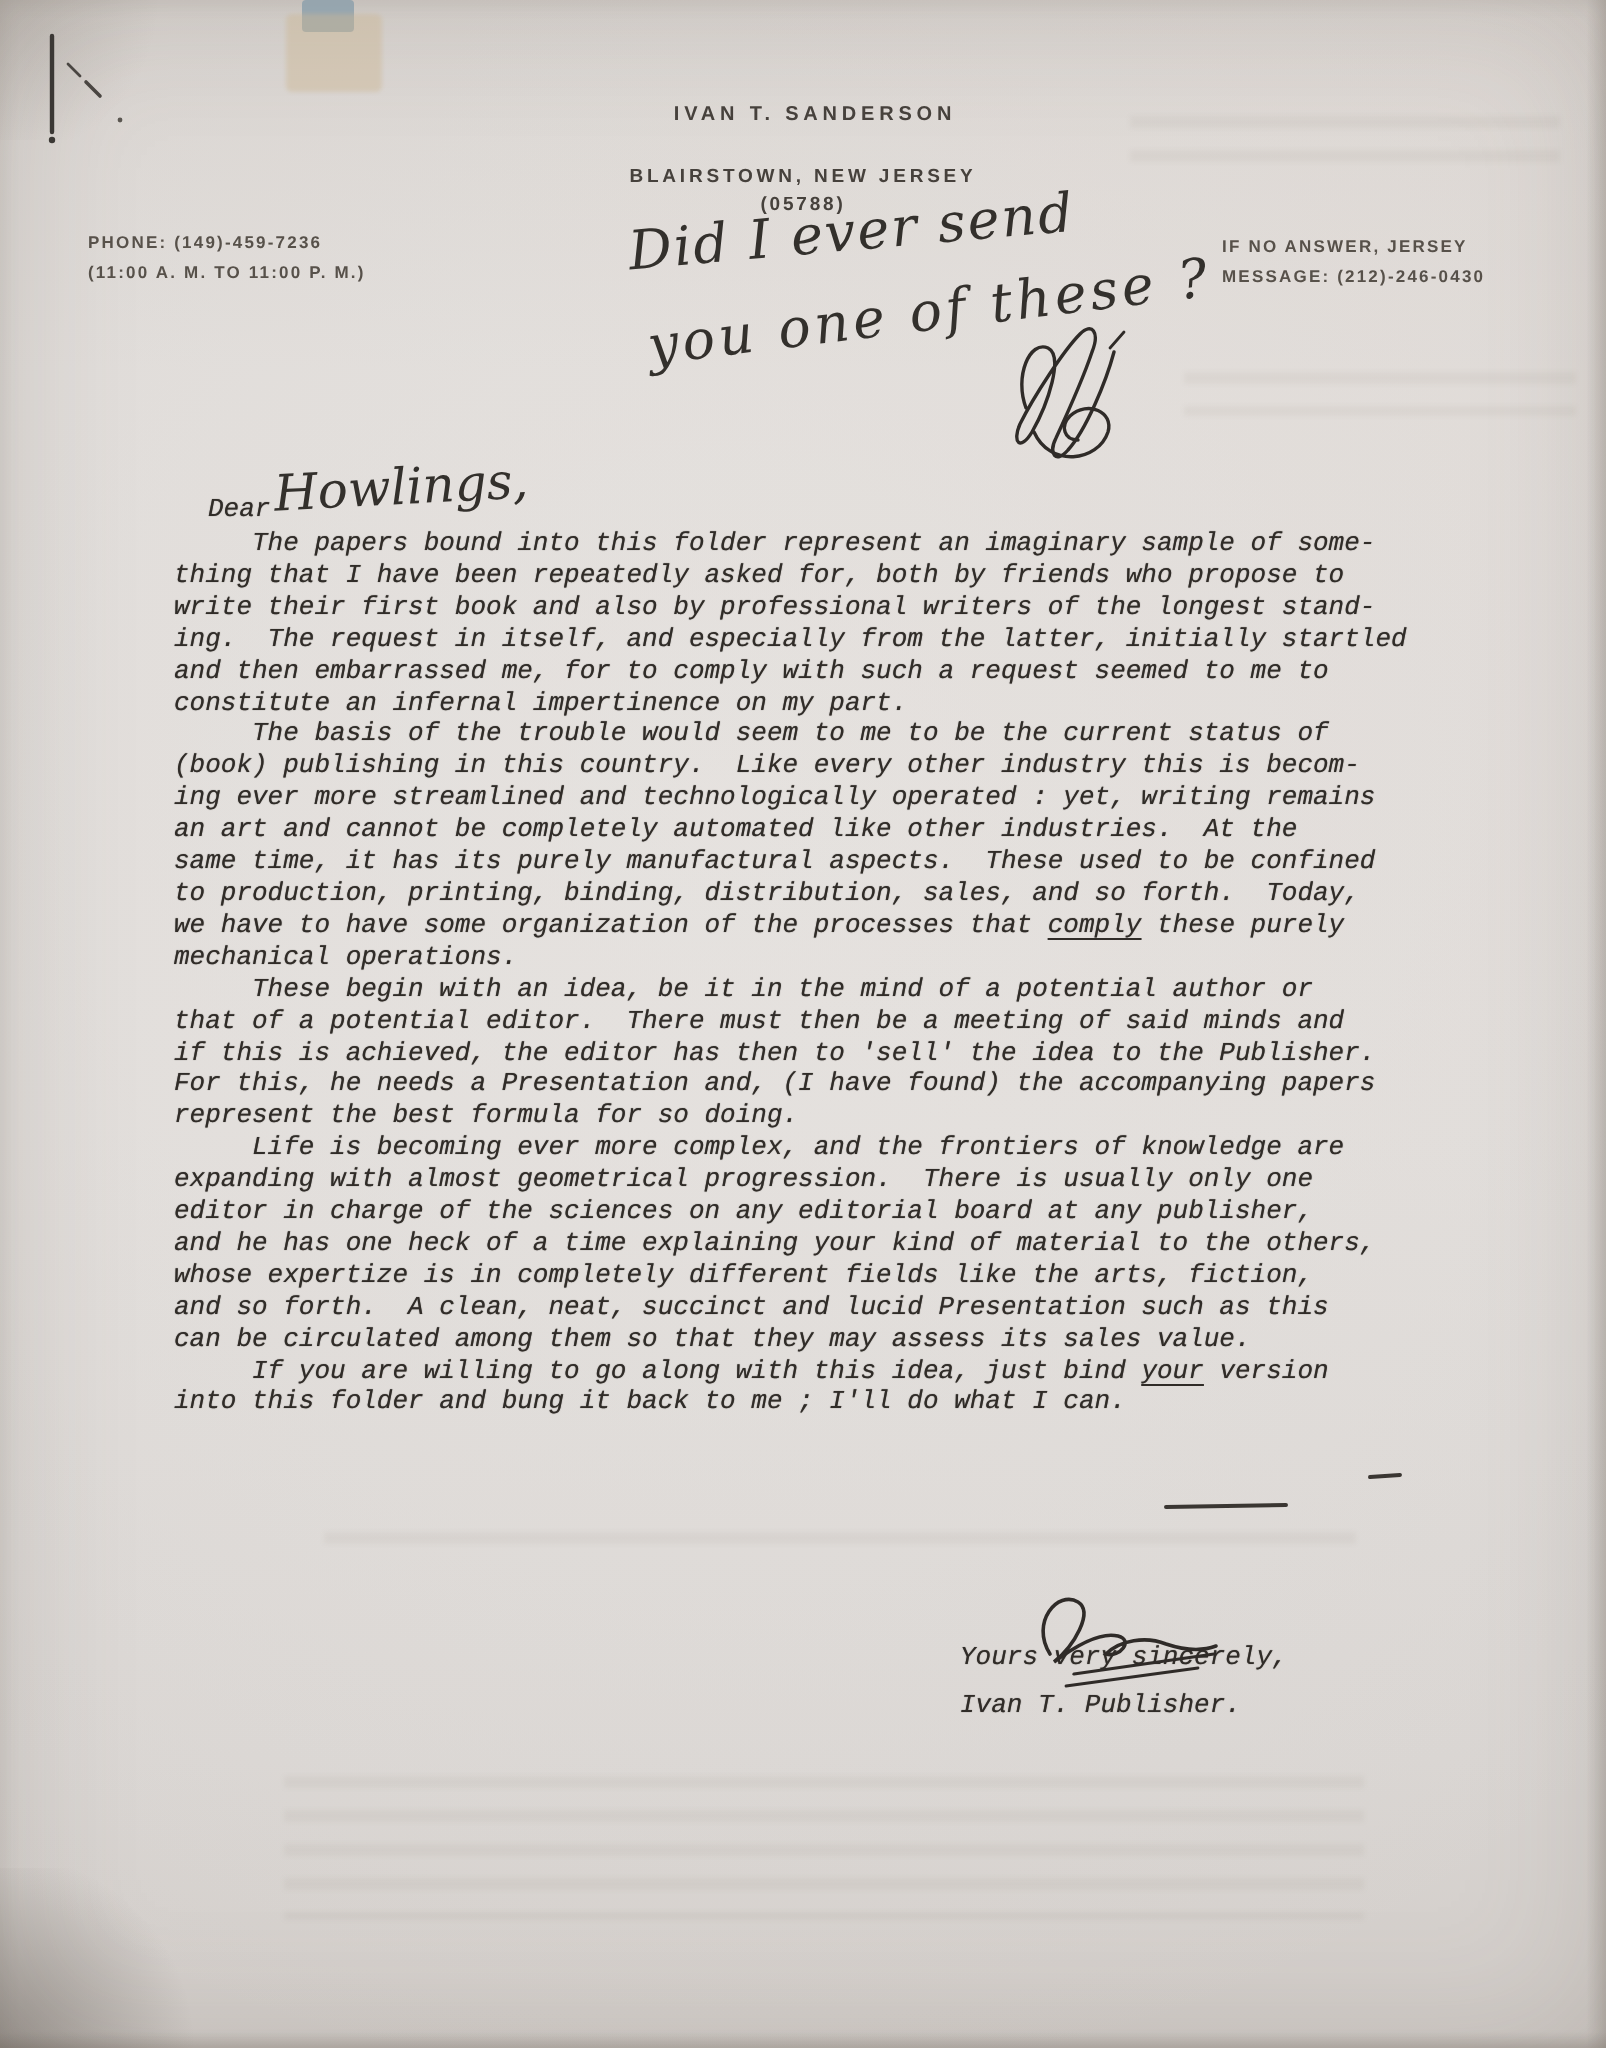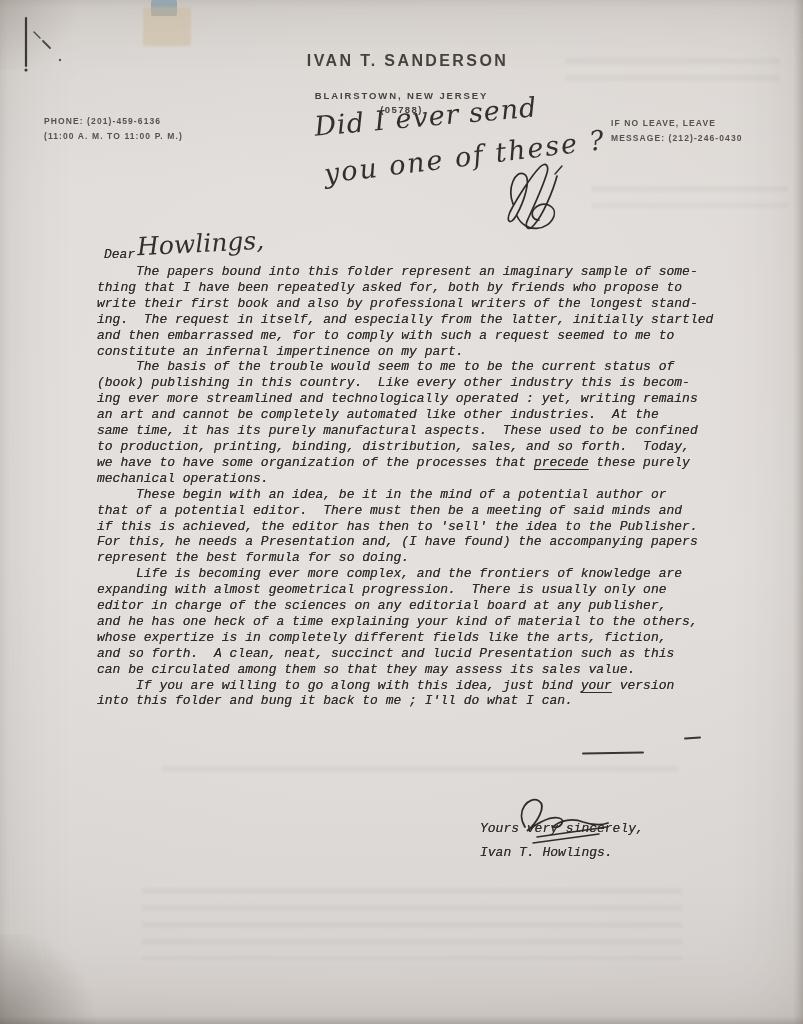--- a/index.html
+++ b/index.html
@@ -25,41 +25,41 @@
     background:linear-gradient(0deg, rgba(85,75,65,.18), rgba(0,0,0,0));}
 
   
   .tape-blue{position:absolute;left:151px;top:0;width:26px;height:16px;border-radius:2px;
     background:#8da0ab;opacity:.85;}
   .tape-tan{position:absolute;left:143px;top:7px;width:48px;height:39px;border-radius:3px;
     background:#ccb795;opacity:.45;filter:blur(1px);}
 
   
   .letterhead{position:absolute;left:0;top:52px;width:100%;text-align:center;color:#46413c;}
-  .lh-name{font-size:16px;font-weight:bold;letter-spacing:2.4px;padding-left:12px;}
+  .lh-name{font-size:10px;font-weight:bold;letter-spacing:2.4px;padding-left:12px;}
   .lh-city{font-size:9.5px;font-weight:bold;letter-spacing:1.9px;margin-top:20px;}
   .lh-zip{font-size:9.5px;font-weight:bold;letter-spacing:1.4px;margin-top:3px;}
 
   .contact{position:absolute;color:#57514a;font-weight:bold;font-size:8.5px;letter-spacing:1.1px;line-height:15px;}
   .contact-left{left:44px;top:114px;}
   .contact-right{left:611px;top:116px;}
 
   
   .hand{font-family:"DejaVu Serif",serif;font-style:italic;color:#33302c;}
   .note-line1{position:absolute;left:314px;top:101px;font-size:27px;transform:rotate(-5deg);letter-spacing:1px;}
   .note-line2{position:absolute;left:323px;top:141px;font-size:27px;transform:rotate(-7deg);letter-spacing:2px;}
   .note-scribble{position:absolute;left:497px;top:158px;}
   .corner-mark{position:absolute;left:16px;top:4px;}
 
   
   .typed{font-family:"Liberation Mono","DejaVu Sans Mono",monospace;color:#302c28;
     text-shadow:0 0 .5px rgba(48,44,40,.75);font-style:italic;}
   .salutation-typed{position:absolute;left:104px;top:247px;font-size:13px;}
   .salutation-name{position:absolute;left:137px;top:229px;font-size:25px;transform:rotate(-3deg);}
-  .letter-body{position:absolute;left:97px;top:264px;width:660px;font-size:13px;line-height:15.9px;}
+  .letter-body{position:absolute;left:87px;top:264px;width:660px;font-size:13px;line-height:15.9px;}
   .para{white-space:pre;margin:0;}
   .letter-body u{text-decoration:underline;text-underline-offset:2.5px;}
 
   .valediction{position:absolute;left:480px;top:781px;font-size:13px;margin-top:40px;}
   .signature{position:absolute;left:503px;top:791px;}
   .signed-name{position:absolute;left:480px;top:845px;font-size:13px;}
 
   .pen-stroke{position:absolute;background:#3a3632;height:2px;border-radius:1px;}
   .stroke-after-can{left:582px;top:752px;width:62px;transform:rotate(-1deg);}
   .dash-after-version{left:684px;top:737px;width:17px;transform:rotate(-4deg);}
@@ -100,26 +100,26 @@
     </svg>
   </div>
 
   <div class="letterhead">
     <div class="lh-name">IVAN T. SANDERSON</div>
     <div class="lh-city">BLAIRSTOWN, NEW JERSEY</div>
     <div class="lh-zip">(05788)</div>
   </div>
 
   <div class="contact contact-left">
-    <div>PHONE: (201)-459-6136</div>
+    <div>PHONE: (149)-459-7236</div>
     <div>(11:00 A. M. TO 11:00 P. M.)</div>
   </div>
 
   <div class="contact contact-right">
-    <div>IF NO LEAVE, LEAVE</div>
+    <div>IF NO ANSWER, JERSEY</div>
     <div>MESSAGE: (212)-246-0430</div>
   </div>
 
   <div class="hand note-line1">Did I ever send</div>
   <div class="hand note-line2">you one of these ?</div>
 
   <div class="note-scribble">
     <svg width="74" height="84" viewBox="0 0 74 84">
       <path d="M16 46 C 10 30, 18 12, 27 16 C 35 20, 27 44, 19 58 C 13 68, 9 63, 13 54 C 20 40, 35 17, 43 9 C 49 3, 53 8, 49 18 C 45 30, 37 48, 31 61 C 27 69, 31 74, 37 67 C 46 57, 56 33, 60 18" stroke="#2f2b28" stroke-width="1.7" fill="none" stroke-linecap="round"></path>
       <path d="M20 58 C 28 76, 52 73, 57 58 C 60 48, 47 42, 38 50 C 33 55, 35 62, 42 62" stroke="#2f2b28" stroke-width="1.7" fill="none" stroke-linecap="round"></path>
@@ -136,21 +136,21 @@
 write their first book and also by professional writers of the longest stand-
 ing.  The request in itself, and especially from the latter, initially startled
 and then embarrassed me, for to comply with such a request seemed to me to
 constitute an infernal impertinence on my part.</div>
       <div class="para">     The basis of the trouble would seem to me to be the current status of
 (book) publishing in this country.  Like every other industry this is becom-
 ing ever more streamlined and technologically operated : yet, writing remains
 an art and cannot be completely automated like other industries.  At the
 same time, it has its purely manufactural aspects.  These used to be confined
 to production, printing, binding, distribution, sales, and so forth.  Today,
-we have to have some organization of the processes that <u>precede</u> these purely
+we have to have some organization of the processes that <u>comply</u> these purely
 mechanical operations.</div>
       <div class="para">     These begin with an idea, be it in the mind of a potential author or
 that of a potential editor.  There must then be a meeting of said minds and
 if this is achieved, the editor has then to 'sell' the idea to the Publisher.
 For this, he needs a Presentation and, (I have found) the accompanying papers
 represent the best formula for so doing.</div>
       <div class="para">     Life is becoming ever more complex, and the frontiers of knowledge are
 expanding with almost geometrical progression.  There is usually only one
 editor in charge of the sciences on any editorial board at any publisher,
 and he has one heck of a time explaining your kind of material to the others,
@@ -167,15 +167,15 @@
   <div class="typed valediction">Yours very sincerely,</div>
 
   <div class="signature">
     <svg width="118" height="58" viewBox="0 0 118 58">
       <path d="M22 36 C 12 20, 26 4, 36 10 C 44 15, 34 32, 24 40 C 36 31, 48 25, 56 27 C 64 29, 57 38, 50 36 C 57 29, 70 27, 80 31 C 89 34, 97 35, 105 32" stroke="#2f2b28" stroke-width="1.8" fill="none" stroke-linecap="round"></path>
       <path d="M34 46 L 104 36" stroke="#2f2b28" stroke-width="1.6" fill="none" stroke-linecap="round"></path>
       <path d="M30 52 L 96 43" stroke="#2f2b28" stroke-width="1.4" fill="none" stroke-linecap="round"></path>
     </svg>
   </div>
 
-  <div class="typed signed-name">Ivan T. Howlings.</div>
+  <div class="typed signed-name">Ivan T. Publisher.</div>
 
 </div>
 
 </body></html>

